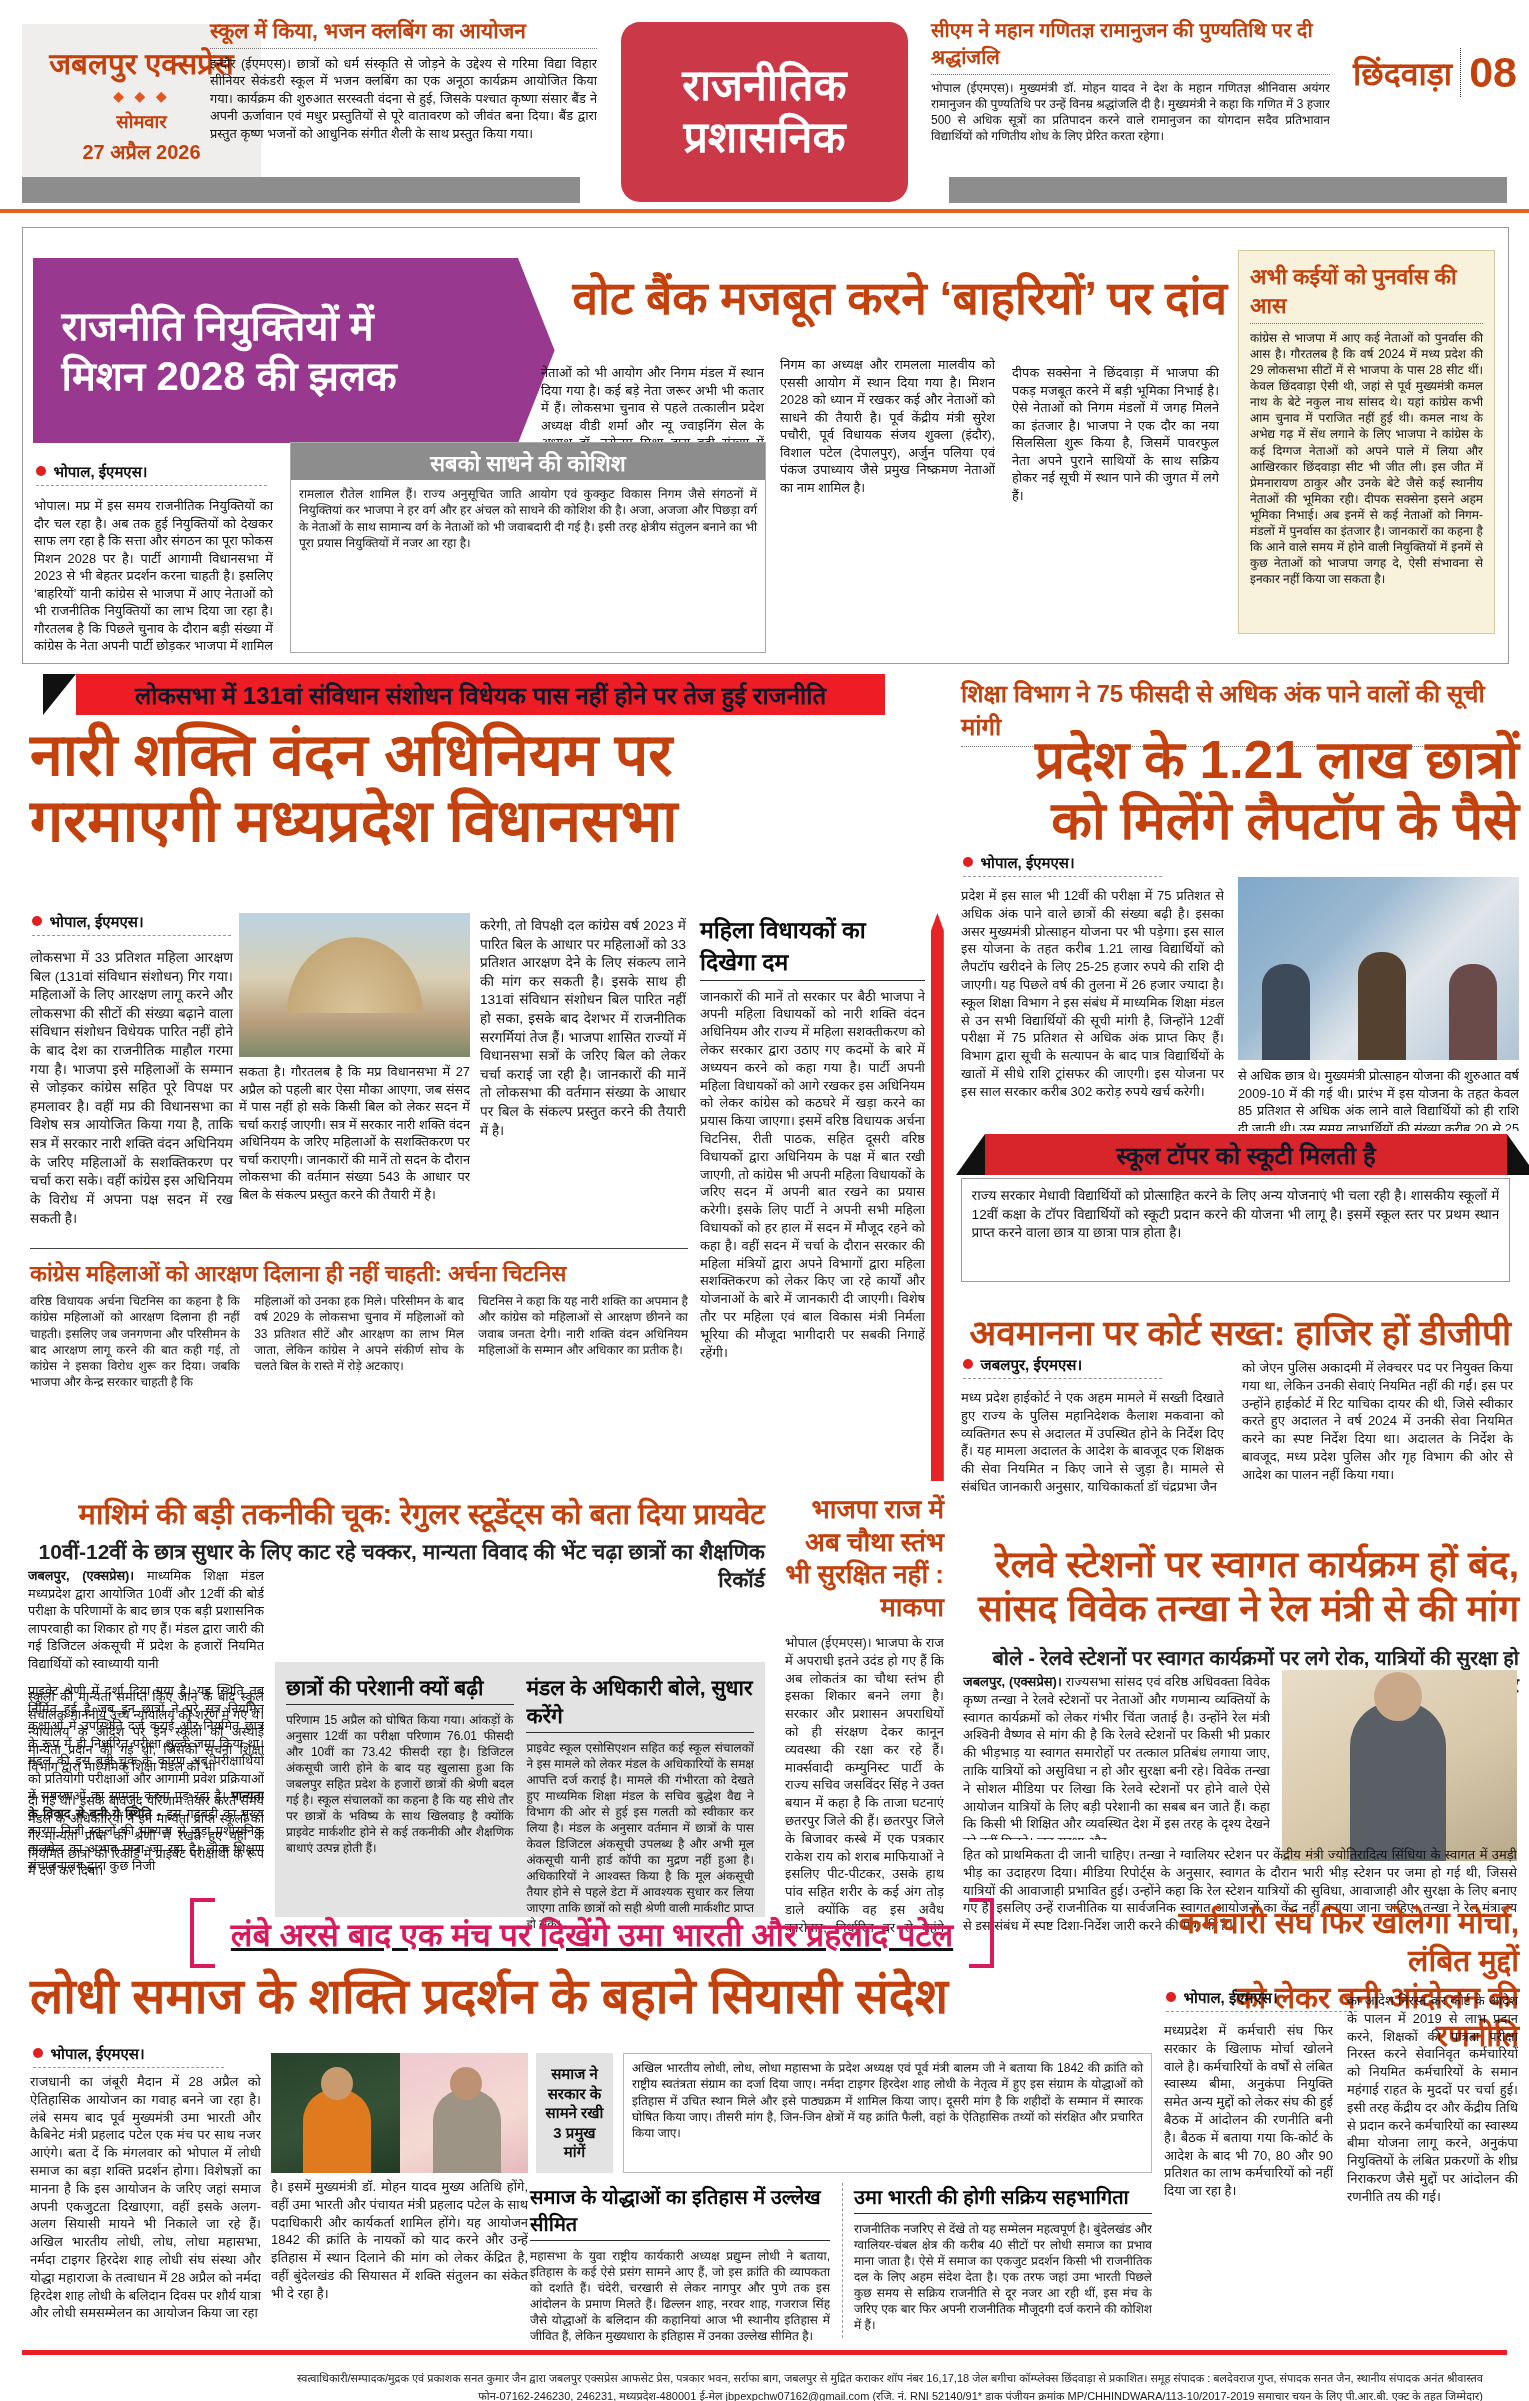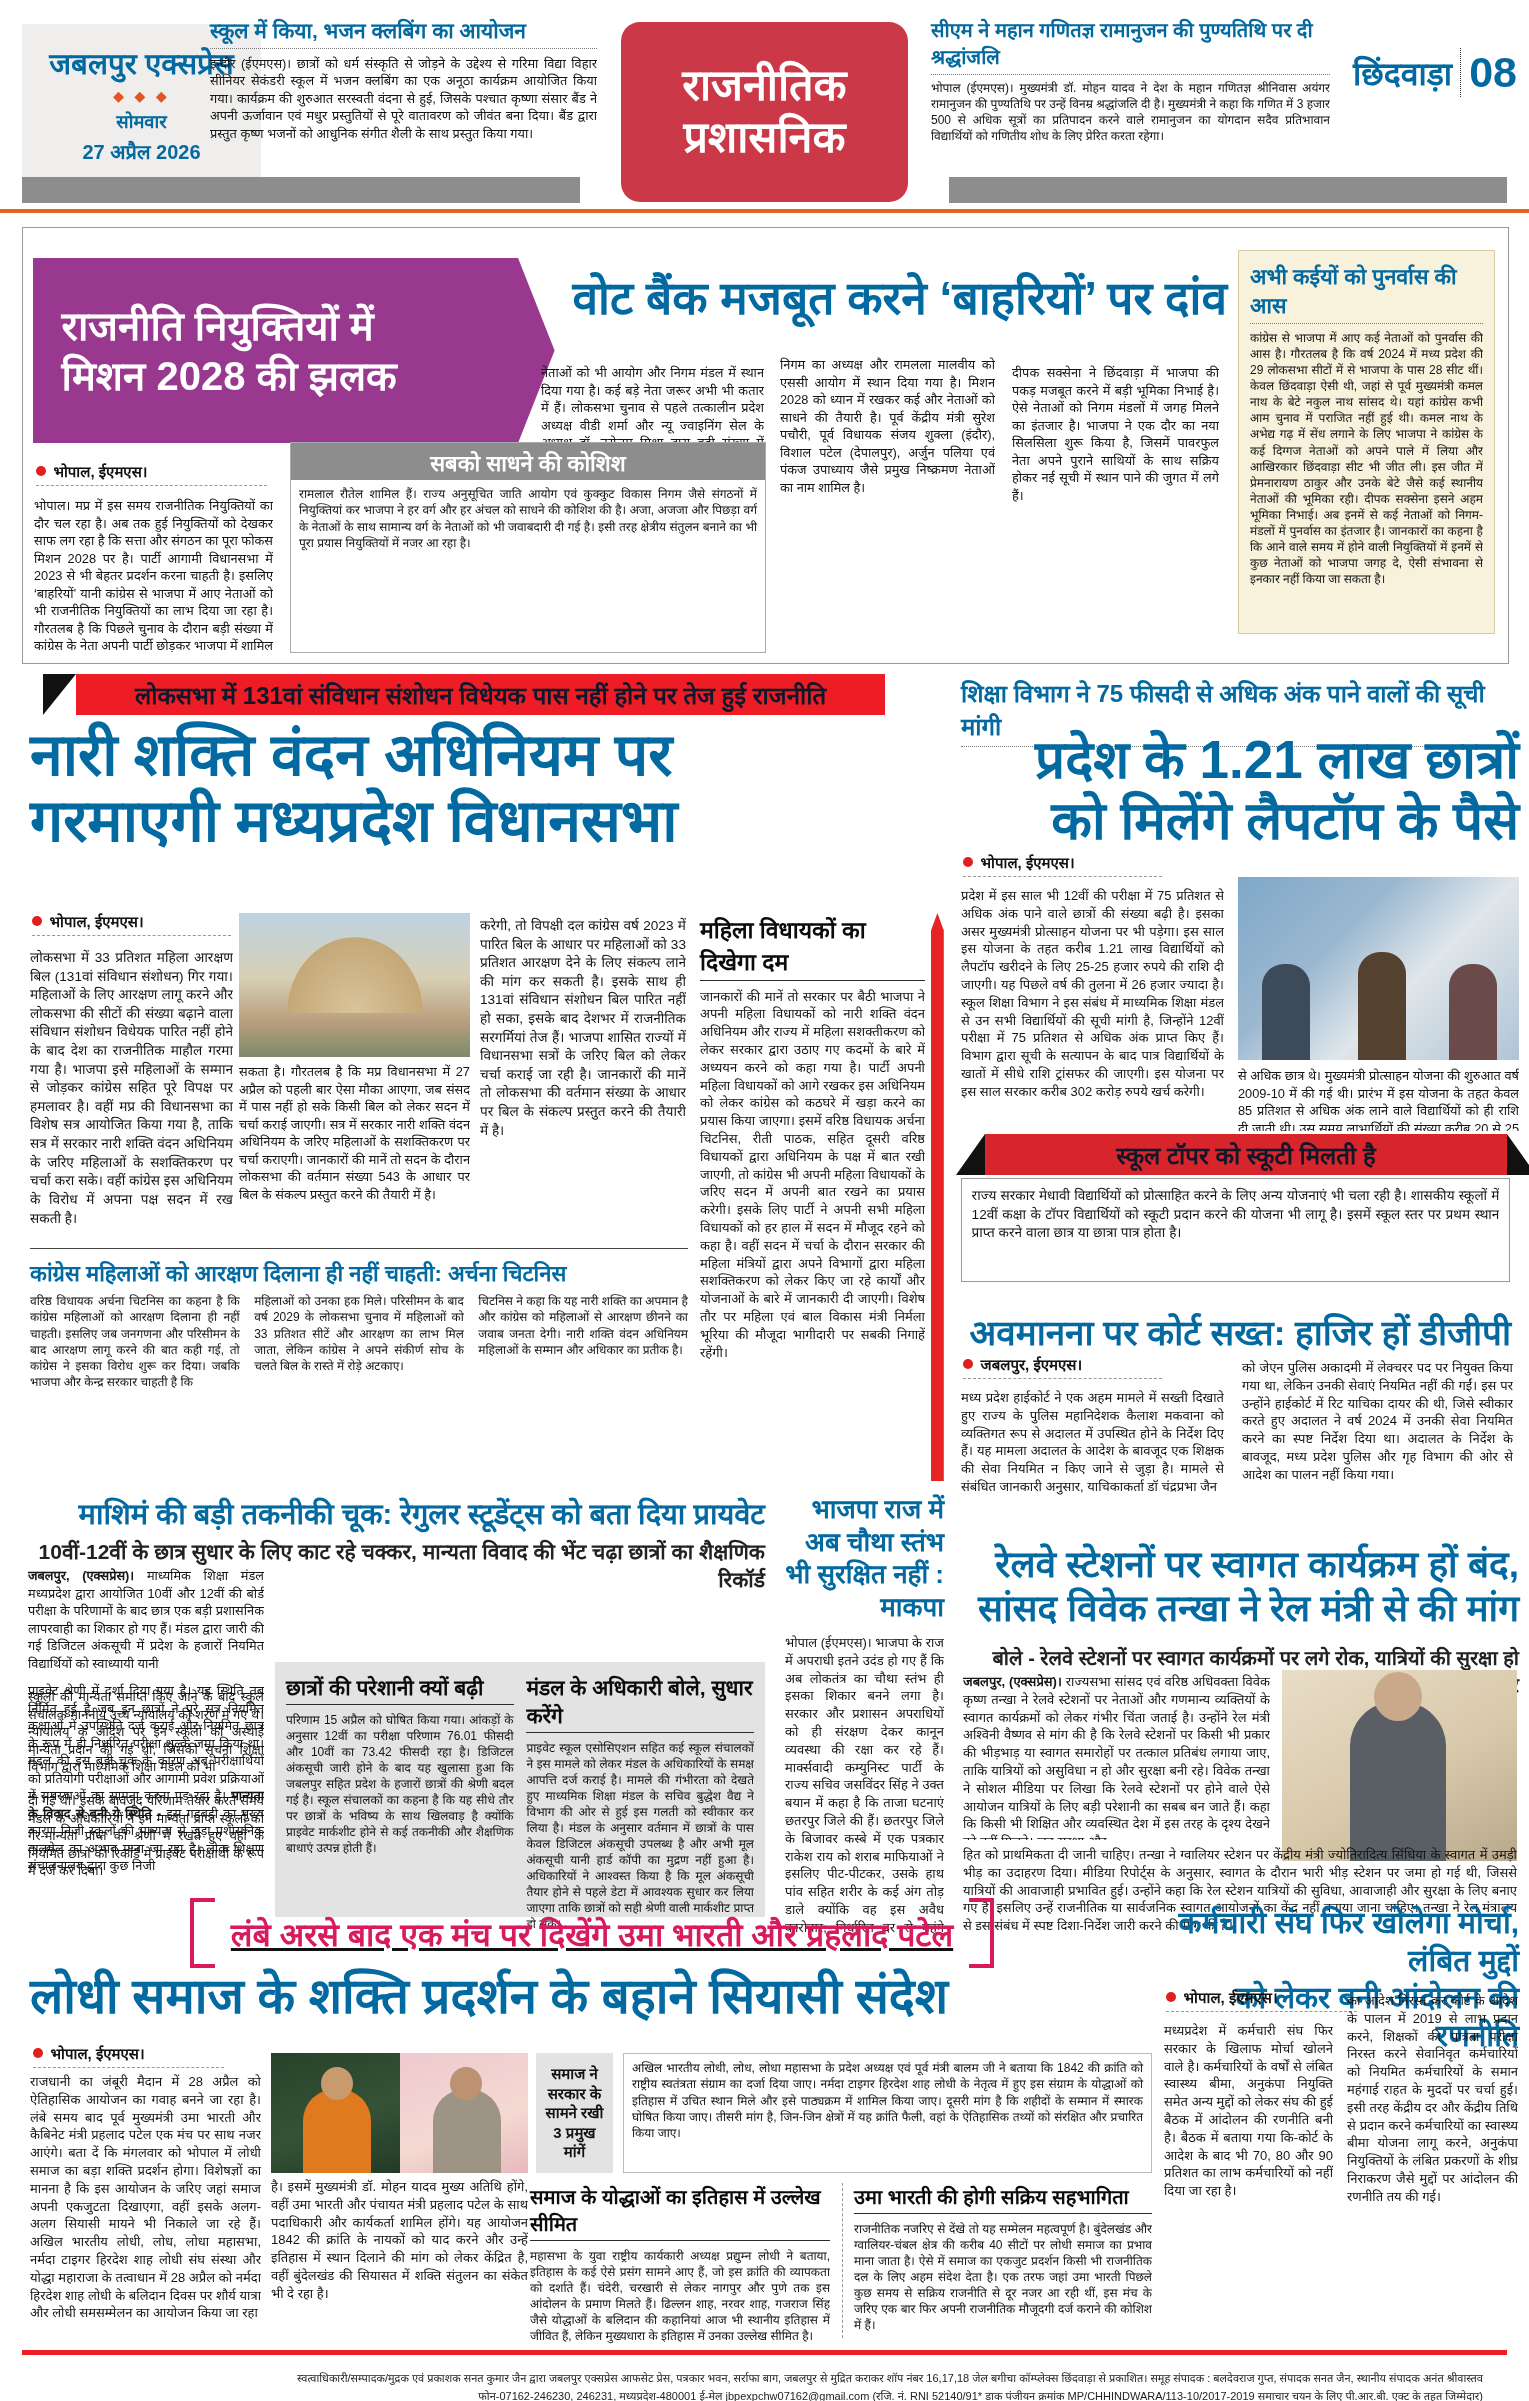--- a/index.html
+++ b/index.html
@@ -1,21 +1,21 @@
 <!DOCTYPE html>
 <html lang="hi" style="font-size:12.8px"><head>
 <meta charset="utf-8">
 <style>
   html,body{margin:0;padding:0;background:#ffffff;}
   #page{position:relative;width:1530px;height:2401px;background:#fff;
         font-family:"Liberation Sans","DejaVu Sans",sans-serif;color:#111;overflow:hidden;}
   .abs{position:absolute;}
   .body-text{font-size:12.8px;line-height:1.37;text-align:justify;color:#141414;overflow:hidden;}
   .small-text{font-size:12px;line-height:1.34;text-align:justify;color:#141414;overflow:hidden;}
-  .headline{font-weight:bold;color:#0369a1;letter-spacing:0;}
+  .headline{font-weight:bold;color:#c2410c;letter-spacing:0;}
   .center{text-align:right;margin-top:8px;}
   .byline{display:flex;align-items:center;gap:7.2px;font-weight:bold;font-size:15px;
           border-bottom:0.8px dashed #999;padding-bottom:4px;}
   .dot{width:10.4px;height:10.4px;border-radius:50%;background:#e01f1f;flex:0 0 auto;}
   .rule-under{border-bottom:1.6px dotted #777;padding-bottom:4px;}
   .graybar{background:#8d8d8d;}
   .photo{background:#c9c2b2;}
   .boxed{border:1.6px solid #9a9a9a;}
   .box-title{font-weight:bold;font-size:21px;border-bottom:1.6px solid #2c2c2c;padding-bottom:3.2px;margin-bottom:6.4px;color:#0b0b0b;}
   .pink{color:#d81b5e;}

